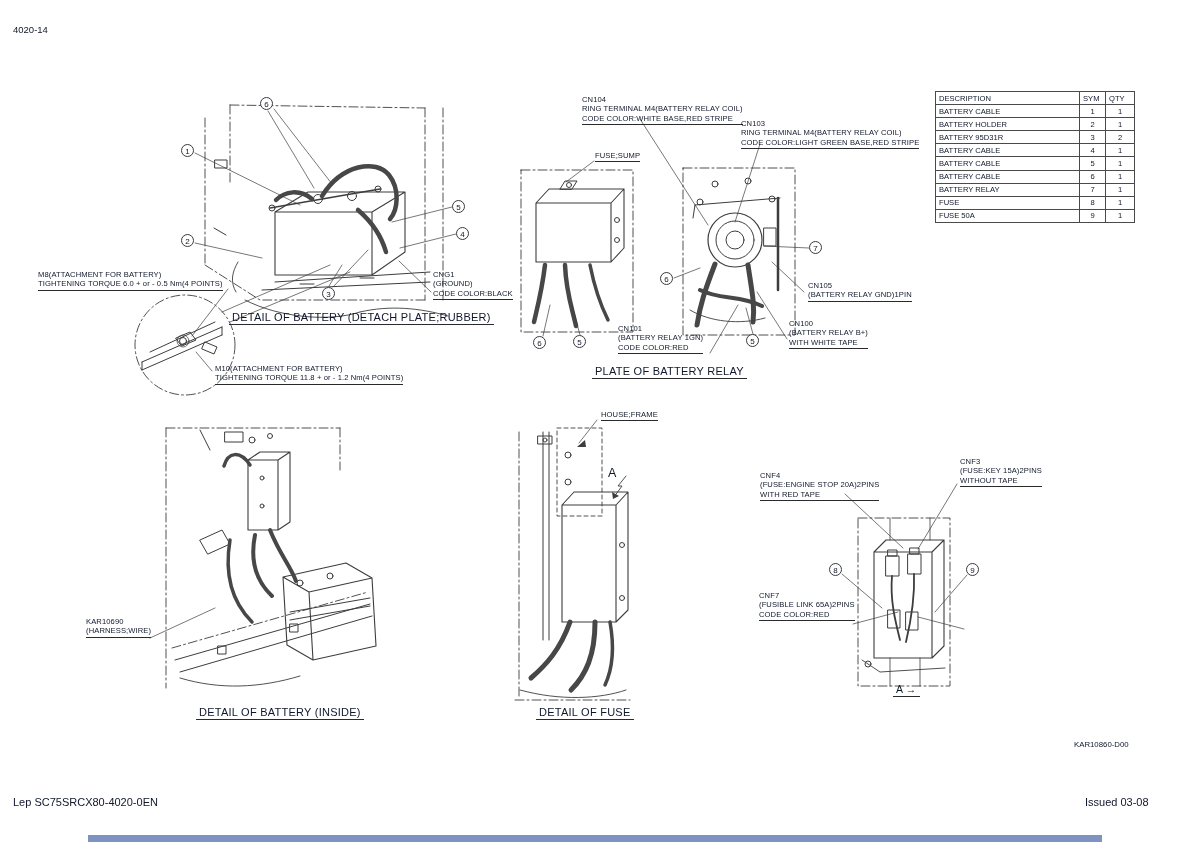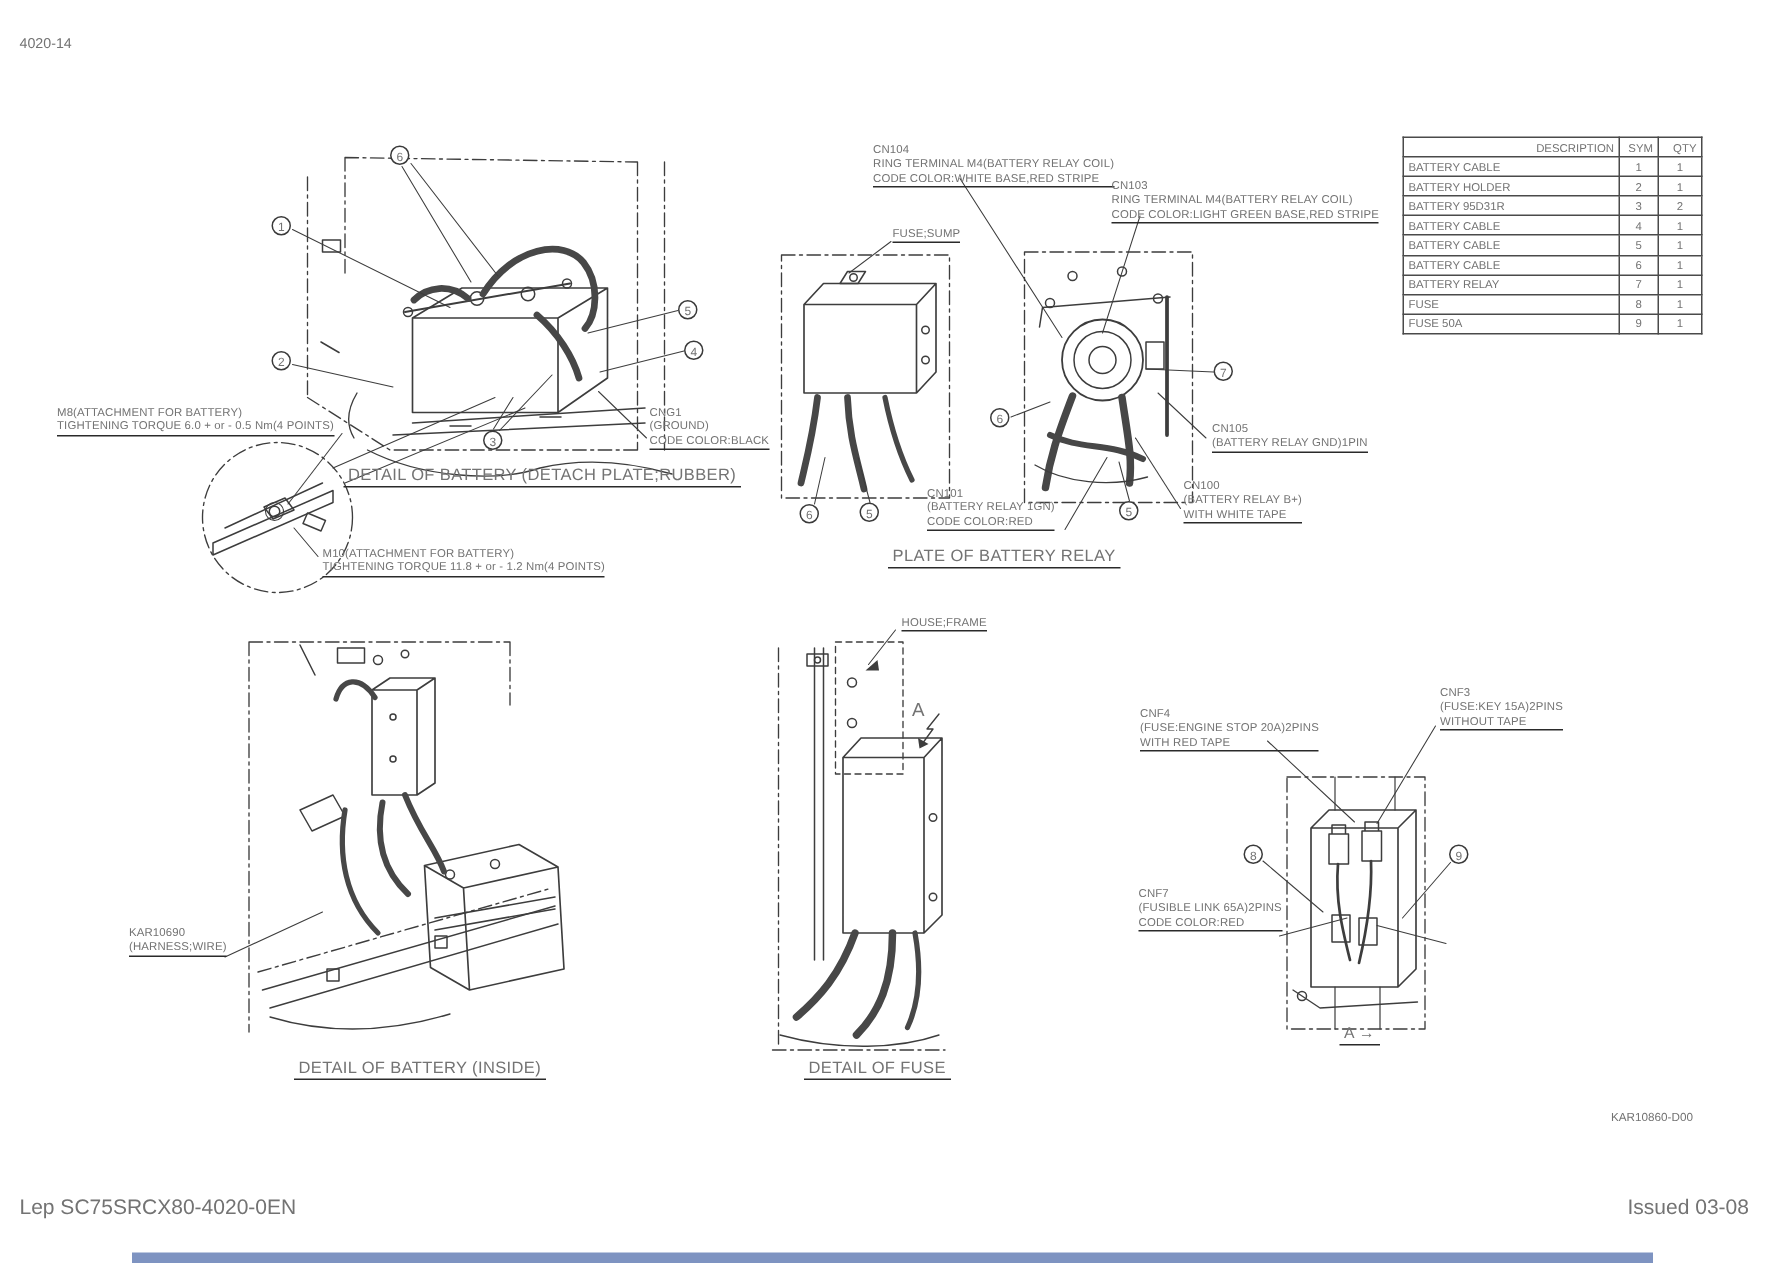--- a/index.html
+++ b/index.html
@@ -1,33 +1,33 @@
 <!DOCTYPE html>
 <html><head>
 <meta charset="utf-8">
 <style>
   html,body{margin:0;padding:0;background:#fff;}
   .page{position:relative;width:1191px;height:842px;background:#ffffff;
-        font-family:"Liberation Sans",sans-serif;color:#737373;overflow:hidden;}
+        font-family:"Liberation Sans",sans-serif;color:#0f172a;overflow:hidden;}
   .hdr-num{position:absolute;left:13px;top:24px;font-size:9.5px;}
   .title{position:absolute;left:13px;top:40px;font-size:13.8px;font-weight:700;margin:0;letter-spacing:0.1px;}
   .art{position:absolute;left:0;top:0;}
   .lbl{position:absolute;font-size:7.6px;line-height:9.4px;white-space:nowrap;letter-spacing:0.1px;}
   .lbl span{display:block;}
   .ul{border-bottom:1px solid #2a2a2a;padding-bottom:1px;}
   .cap{position:absolute;font-size:11px;letter-spacing:0.25px;white-space:nowrap;
        border-bottom:1px solid #2a2a2a;padding:0 3px 1px 3px;}
   .co{position:absolute;width:13px;height:13px;border:1px solid #3a3a3a;border-radius:50%;
       font-size:8px;line-height:13px;text-align:center;background:#fff;box-sizing:border-box;}
   .viewa{position:absolute;font-size:12.5px;letter-spacing:1px;}
   .parts{position:absolute;left:935px;top:91px;border-collapse:collapse;font-size:7.6px;table-layout:fixed;}
   .parts th,.parts td{border:1px solid #4a4a4a;height:12.1px;padding:0 3px;font-weight:400;overflow:hidden;}
-  .parts th{text-align:right;}
+  .parts th{text-align:left;}
   .parts td.c{text-align:center;}
-  .foot{position:absolute;font-size:14px;}
+  .foot{position:absolute;font-size:11px;}
   .code{position:absolute;font-size:7.8px;}
   .bluebar{position:absolute;left:88px;top:835px;width:1014px;height:7px;background:#7e93c1;}
 </style>
 </head>
 <body>
 
 <div class="page">
 
   <svg class="art" width="1191" height="842" viewBox="0 0 1191 842" fill="none" stroke="#3d3d3d" stroke-width="1" stroke-linecap="round" stroke-linejoin="round">
 

